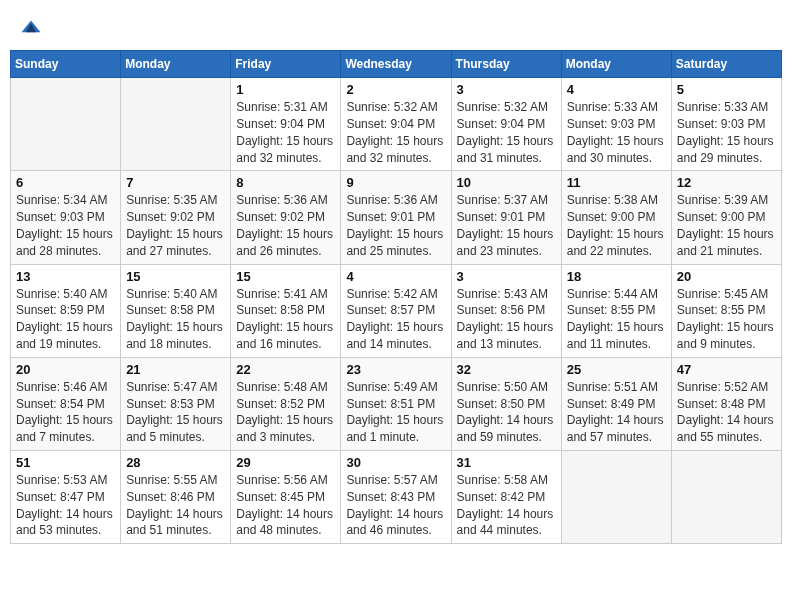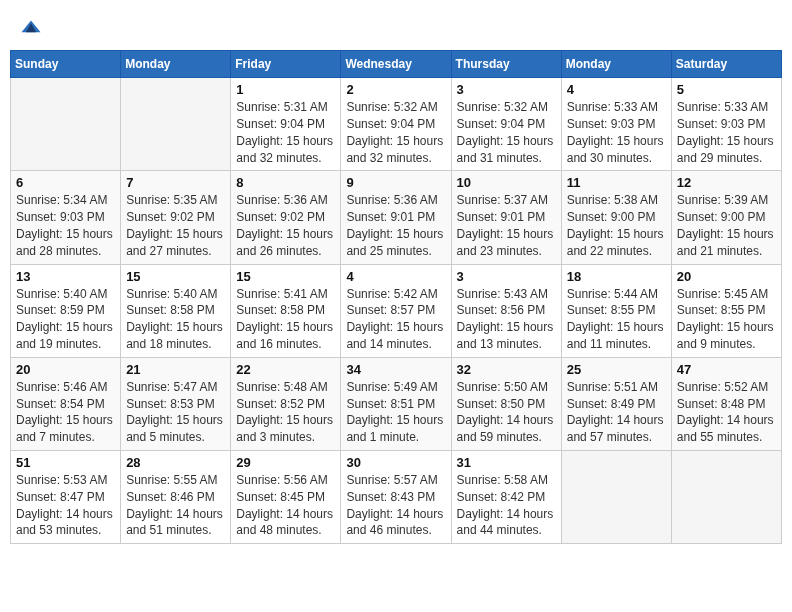--- a/index.html
+++ b/index.html
@@ -208,21 +208,21 @@
         </td>
         <td>
           <div class="day-number">21</div>
           <div class="day-info">Sunrise: 5:47 AM<br>Sunset: 8:53 PM<br>Daylight: 15 hours and 5 minutes.</div>
         </td>
         <td>
           <div class="day-number">22</div>
           <div class="day-info">Sunrise: 5:48 AM<br>Sunset: 8:52 PM<br>Daylight: 15 hours and 3 minutes.</div>
         </td>
         <td>
-          <div class="day-number">34</div>
+          <div class="day-number">23</div>
           <div class="day-info">Sunrise: 5:49 AM<br>Sunset: 8:51 PM<br>Daylight: 15 hours and 1 minute.</div>
         </td>
         <td>
           <div class="day-number">32</div>
           <div class="day-info">Sunrise: 5:50 AM<br>Sunset: 8:50 PM<br>Daylight: 14 hours and 59 minutes.</div>
         </td>
         <td>
           <div class="day-number">25</div>
           <div class="day-info">Sunrise: 5:51 AM<br>Sunset: 8:49 PM<br>Daylight: 14 hours and 57 minutes.</div>
         </td>

